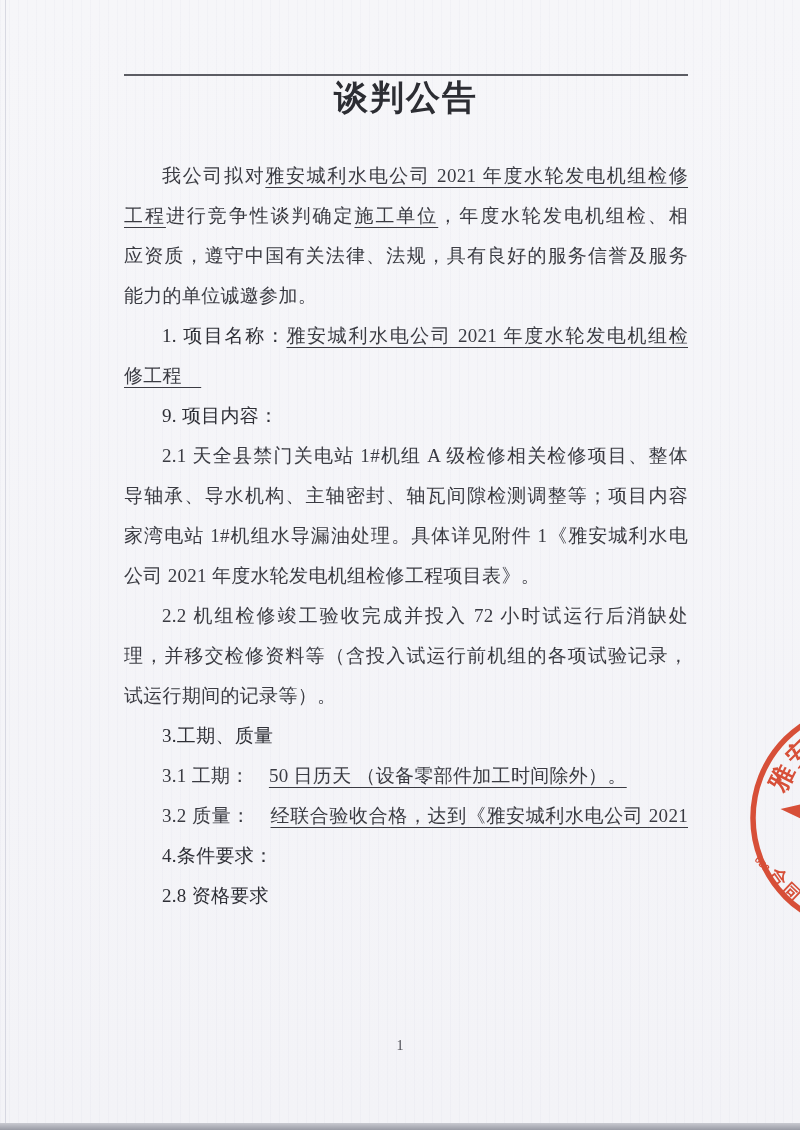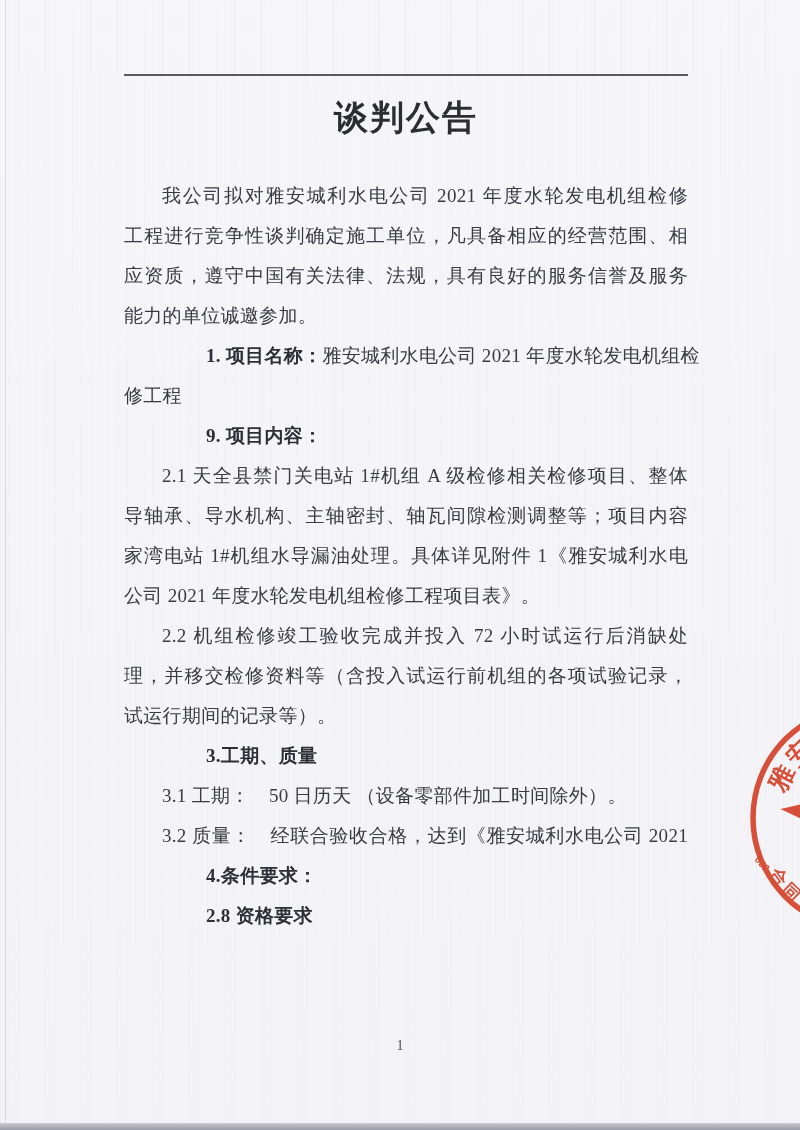--- a/index.html
+++ b/index.html
@@ -23,37 +23,38 @@
   .bottom-strip {
     position: absolute; left: 0; bottom: 0; width: 100%; height: 7px;
     background: linear-gradient(#c9cad1, #999ba5);
   }
   .content {
     position: absolute; left: 124px; top: 74px; width: 564px;
     color: #3a3b42;
   }
   .rule { height: 2px; width: 100%; background: #5b5c63; }
   .doc-title {
-    margin-top: 20px; height: 42px; line-height: 42px;
+    height: 42px; line-height: 42px;
     text-align: center;
     font-family: "Liberation Sans", sans-serif;
     font-weight: bold; font-size: 34px; letter-spacing: 2px;
     color: #2c2d33;
   }
   .doc-body { margin-top: 38px; }
   .doc-line {
     height: 40px; line-height: 40px;
     font-size: 19px; letter-spacing: 0.3px;
     white-space: nowrap;
     color: #3a3b42;
   }
   .doc-line.fill { text-align: justify; text-align-last: justify; text-justify: inter-character; }
   .doc-line.indent { padding-left: 38px; }
-  .doc-line .b { font-weight: bold; color: #2e2f36; margin-left: 44px; }
+  .doc-line .b { font-weight: normal; color: #2e2f36; }
   .doc-line .u {
+    text-decoration: underline;
     text-underline-offset: 5px;
     text-decoration-thickness: 1.2px;
   }
   .page-number {
     position: absolute; top: 1038px; left: 0; width: 800px;
     text-align: center; font-size: 14px; color: #4a4b52;
   }
   .seal {
     position: absolute; left: 700px; top: 690px; width: 100px; height: 260px;
     opacity: 0.93;
@@ -63,21 +64,21 @@
 <body>
 
 <div class="page">
   <div class="edge-left"></div>
 
   <div class="content">
     <div class="rule"></div>
     <div class="doc-title">谈判公告</div>
     <div class="doc-body">
         <div class="doc-line indent fill"><span>我公司拟对</span><span class="u">雅安城利水电公司 2021 年度水轮发电机组检修</span></div>
-        <div class="doc-line fill"><span class="u">工程</span><span>进行竞争性谈判确定</span><span class="u">施工单位</span><span>，凡具备相应的经营范围、相</span></div>
+        <div class="doc-line fill"><span class="u">工程</span><span>进行竞争性谈判确定</span><span class="u">施工单位</span><span>，年度水轮发电机组检、相</span></div>
         <div class="doc-line fill"><span>应资质，遵守中国有关法律、法规，具有良好的服务信誉及服务</span></div>
         <div class="doc-line"><span>能力的单位诚邀参加。</span></div>
         <div class="doc-line indent fill"><span class="b">1. 项目名称：</span><span class="u">雅安城利水电公司 2021 年度水轮发电机组检</span></div>
         <div class="doc-line"><span class="u">修工程　</span></div>
         <div class="doc-line indent"><span class="b">9. 项目内容：</span></div>
         <div class="doc-line indent fill"><span>2.1 天全县禁门关电站 1#机组 A 级检修相关检修项目、整体</span></div>
         <div class="doc-line fill"><span>导轴承、导水机构、主轴密封、轴瓦间隙检测调整等；项目内容</span></div>
         <div class="doc-line fill"><span>家湾电站 1#机组水导漏油处理。具体详见附件 1《雅安城利水电</span></div>
         <div class="doc-line"><span>公司 2021 年度水轮发电机组检修工程项目表》。</span></div>
         <div class="doc-line indent fill"><span>2.2 机组检修竣工验收完成并投入 72 小时试运行后消缺处</span></div>

